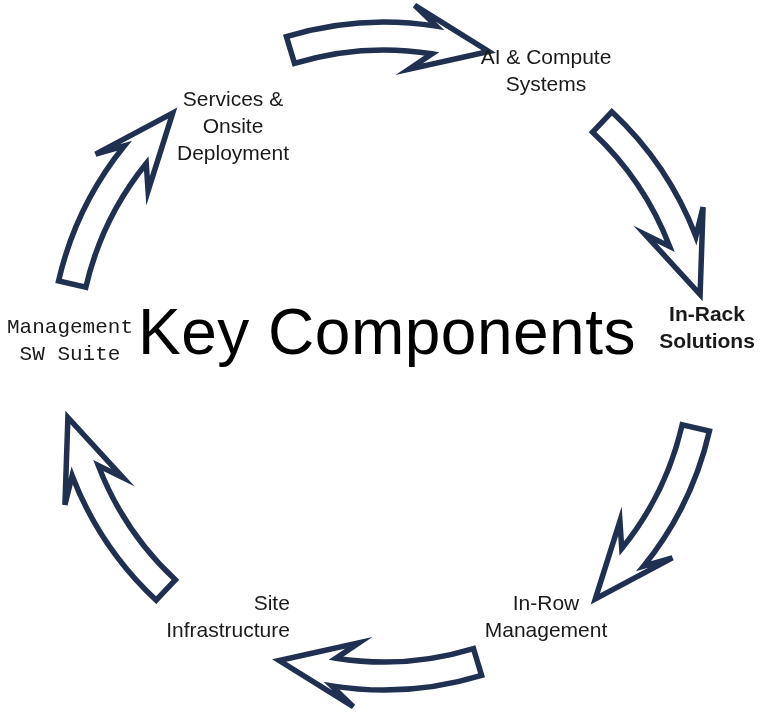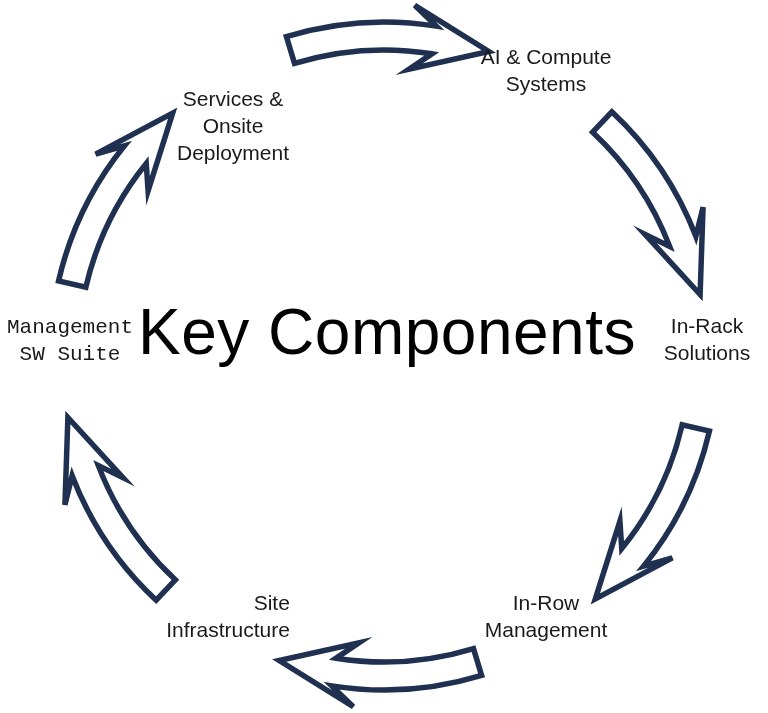--- a/index.html
+++ b/index.html
@@ -36,21 +36,21 @@
     left: 387px;
     top: 332px;
     transform: translate(-50%, -50%);
     font-size: 64px;
     color: #000000;
     white-space: nowrap;
     letter-spacing: 0.5px;
   }
   #node-services          { left: 233px; top: 86px; margin-top: 40px;  }
   #node-ai-compute        { left: 546px; top: 71px;  }
-  #node-in-rack           { left: 707px; top: 340px; }
+  #node-in-rack           { left: 707px; top: 328px; font-weight: bold; }
   #node-in-row            { left: 546px; top: 617px; }
   #node-site-infra        { left: 228px; top: 617px; text-align: right; }
   #node-management        { left: 70px;  top: 342px; font-family: Liberation Mono, monospace; }
 </style>
 </head>
 <body>
 
 <div class="canvas">
 
   <svg class="arrows-svg" viewBox="0 0 768 713" aria-hidden="true">

